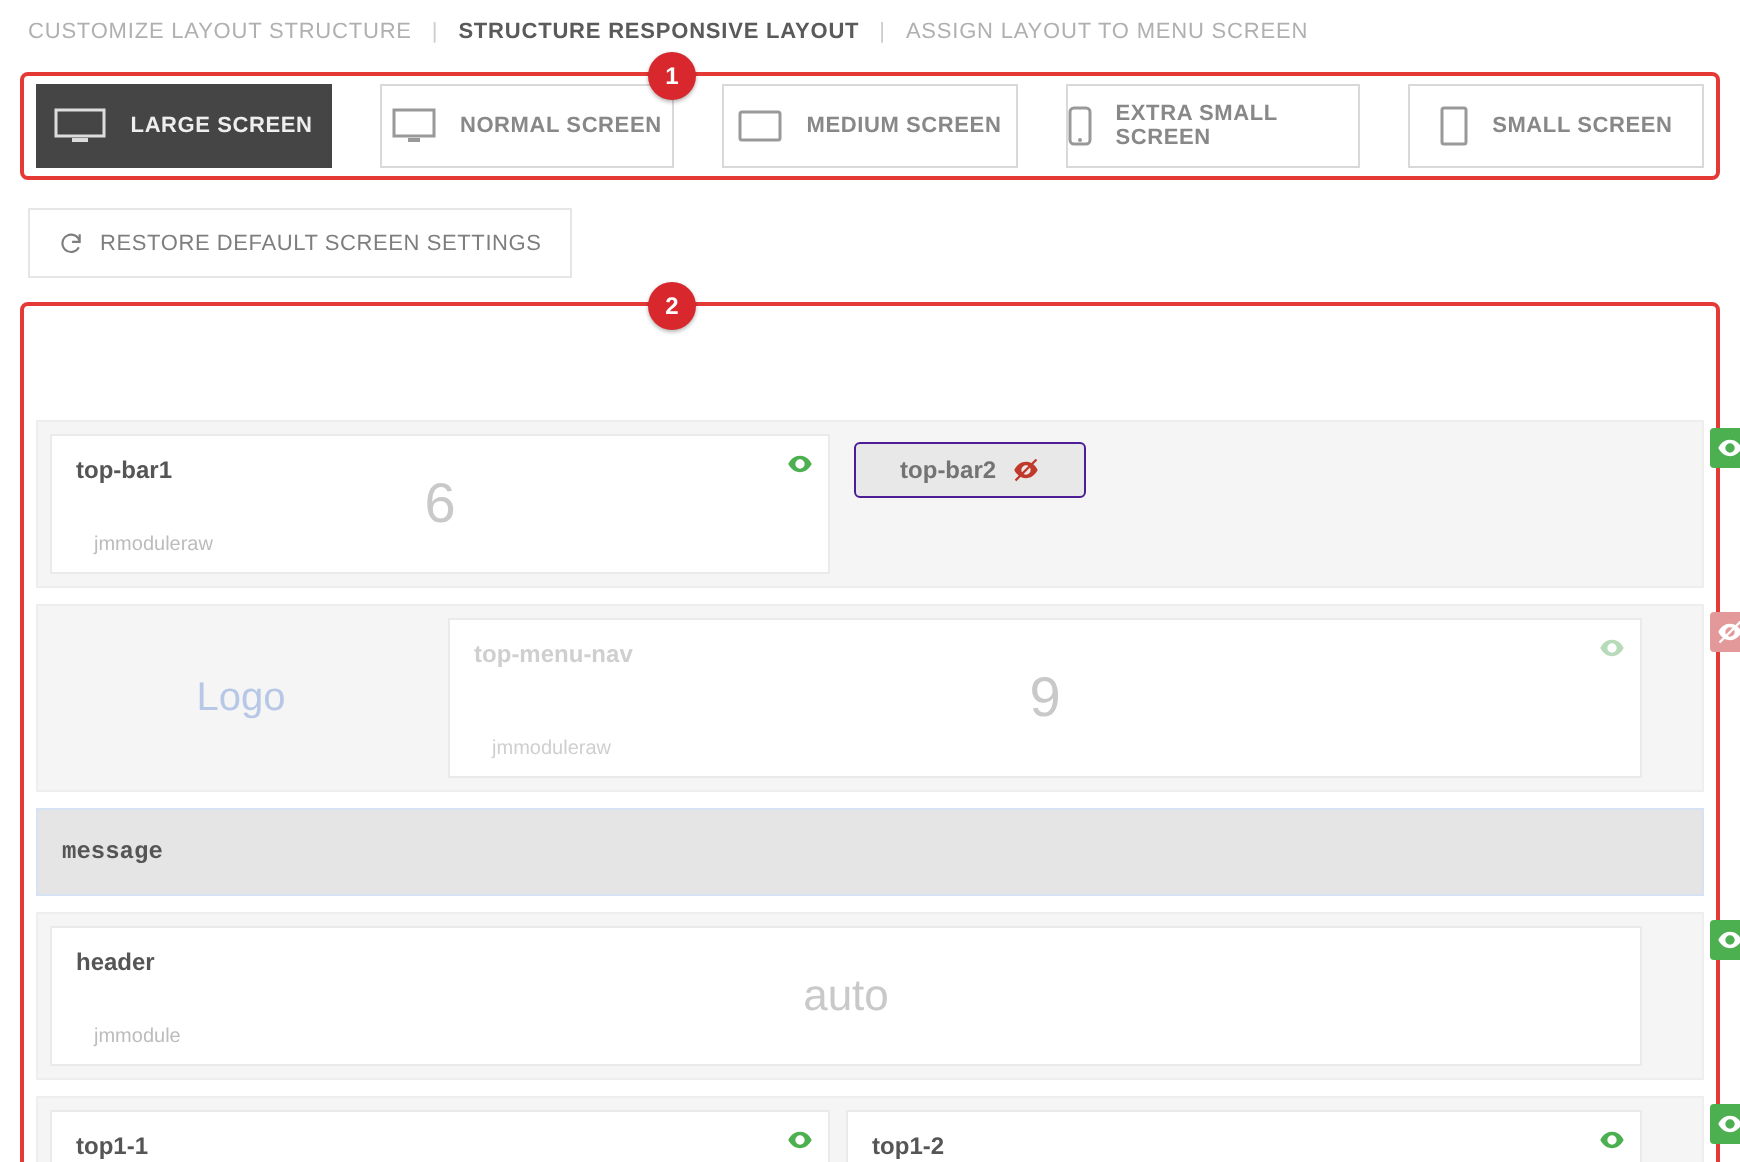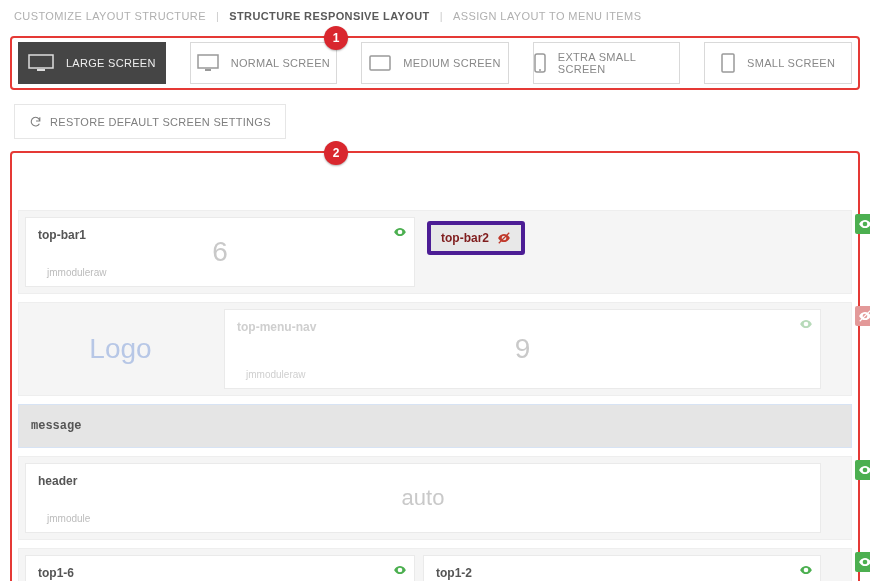--- a/index.html
+++ b/index.html
@@ -34,21 +34,21 @@
     background: #d9272e;
     color: #fff;
     border-radius: 50%;
     display: flex; align-items: center; justify-content: center;
     font-size: 12px; font-weight: 600;
     box-shadow: 0 1px 2px rgba(0,0,0,.3);
     z-index: 20;
   }
   
   .screens-box { margin: 0 10px 8px 10px; padding: 4px 6px; }
-  .screens { display: flex; gap: 24px; }
+  .screens { display: flex; gap: 24px; font-weight: bold; }
   .scr-btn {
     flex: 1;
     border: 1px solid #d9d9d9;
     background: #fff;
     color: #888;
     height: 42px;
     display: flex; align-items: center; justify-content: center;
     gap: 12px;
     cursor: pointer;
     font-size: 11px;
@@ -87,27 +87,27 @@
   .block .name { font-size:12px; color:#555; font-weight:600; }
   .block .mod  { position:absolute; left:21px; bottom:8px; font-size:10px; color:#bcbcbc; }
   .block .big  {
     position:absolute; left:0; right:0; text-align:center;
     top:50%; transform:translateY(-50%);
     font-size:28px; color:#c9c9c9; font-weight:300;
   }
   .block.faded .name, .block.faded .mod { color:#cfcfcf; }
   .logo-block {
     display:flex; align-items:center; justify-content:center;
-    font-size:28px; color:#b7c7e6; font-weight:300;
+    font-size:20px; color:#b7c7e6; font-weight:300;
     background:transparent; border:none;
   }
   .hidden-pill {
-    background:#e8e8e8; border:4px solid #4c1d95; border-radius:3px;
+    background:#e8e8e8; border:1px solid #4c1d95; border-radius:3px;
     display:inline-flex; align-items:center; gap:8px;
-    padding:6px 10px; color:#7f1d1d; font-weight:600; font-size:12px;
+    padding:6px 22px; color:#737373; font-weight:600; font-size:12px;
   }
   .eye {
     position:absolute; right:6px; top:6px;
     width:16px; height:16px; display:flex; align-items:center; justify-content:center;
   }
   .row-eye {
     position:absolute; right:-24px; top:3px;
     width:20px; height:20px;
     background:#4caf50;
     display:flex; align-items:center; justify-content:center;
@@ -125,21 +125,21 @@
 <body>
 
 
 
 
 <div class="top-nav">
   <span class="nav-item">CUSTOMIZE LAYOUT STRUCTURE</span>
   <span class="nav-sep">|</span>
   <span class="nav-item active">STRUCTURE RESPONSIVE LAYOUT</span>
   <span class="nav-sep">|</span>
-  <span class="nav-item">ASSIGN LAYOUT TO MENU ITEMS</span>
+  <span class="nav-item">ASSIGN LAYOUT TO MENU SCREEN</span>
 </div>
 
 
 <div class="screens-box red-outline">
   <div class="callout" style="left:312px; top:-12px;">1</div>
   <div class="screens">
     <div class="scr-btn active">
       <span class="ico">
         <svg width="26" height="18" viewBox="0 0 26 18">
             <rect x="1" y="1" width="24" height="13" fill="none" stroke="#ddd" stroke-width="1.5"></rect>
@@ -273,21 +273,21 @@
         <svg width="14" height="14" viewBox="0 0 24 24">
             <path fill="#fff" d="M12 5c-7 0-10 7-10 7s3 7 10 7 10-7 10-7-3-7-10-7zm0 11a4 4 0 110-8 4 4 0 010 8z"></path>
           </svg>
       </span>
       <div class="block" style="flex:0 0 49%;">
         <span class="eye">
           <svg width="14" height="14" viewBox="0 0 24 24">
               <path fill="#4caf50" d="M12 5c-7 0-10 7-10 7s3 7 10 7 10-7 10-7-3-7-10-7zm0 11a4 4 0 110-8 4 4 0 010 8z"></path>
             </svg>
         </span>
-        <div class="name">top1-6</div>
+        <div class="name">top1-1</div>
       </div>
       <div class="block" style="flex:1;">
         <span class="eye">
           <svg width="14" height="14" viewBox="0 0 24 24">
               <path fill="#4caf50" d="M12 5c-7 0-10 7-10 7s3 7 10 7 10-7 10-7-3-7-10-7zm0 11a4 4 0 110-8 4 4 0 010 8z"></path>
             </svg>
         </span>
         <div class="name">top1-2</div>
       </div>
     </div>

